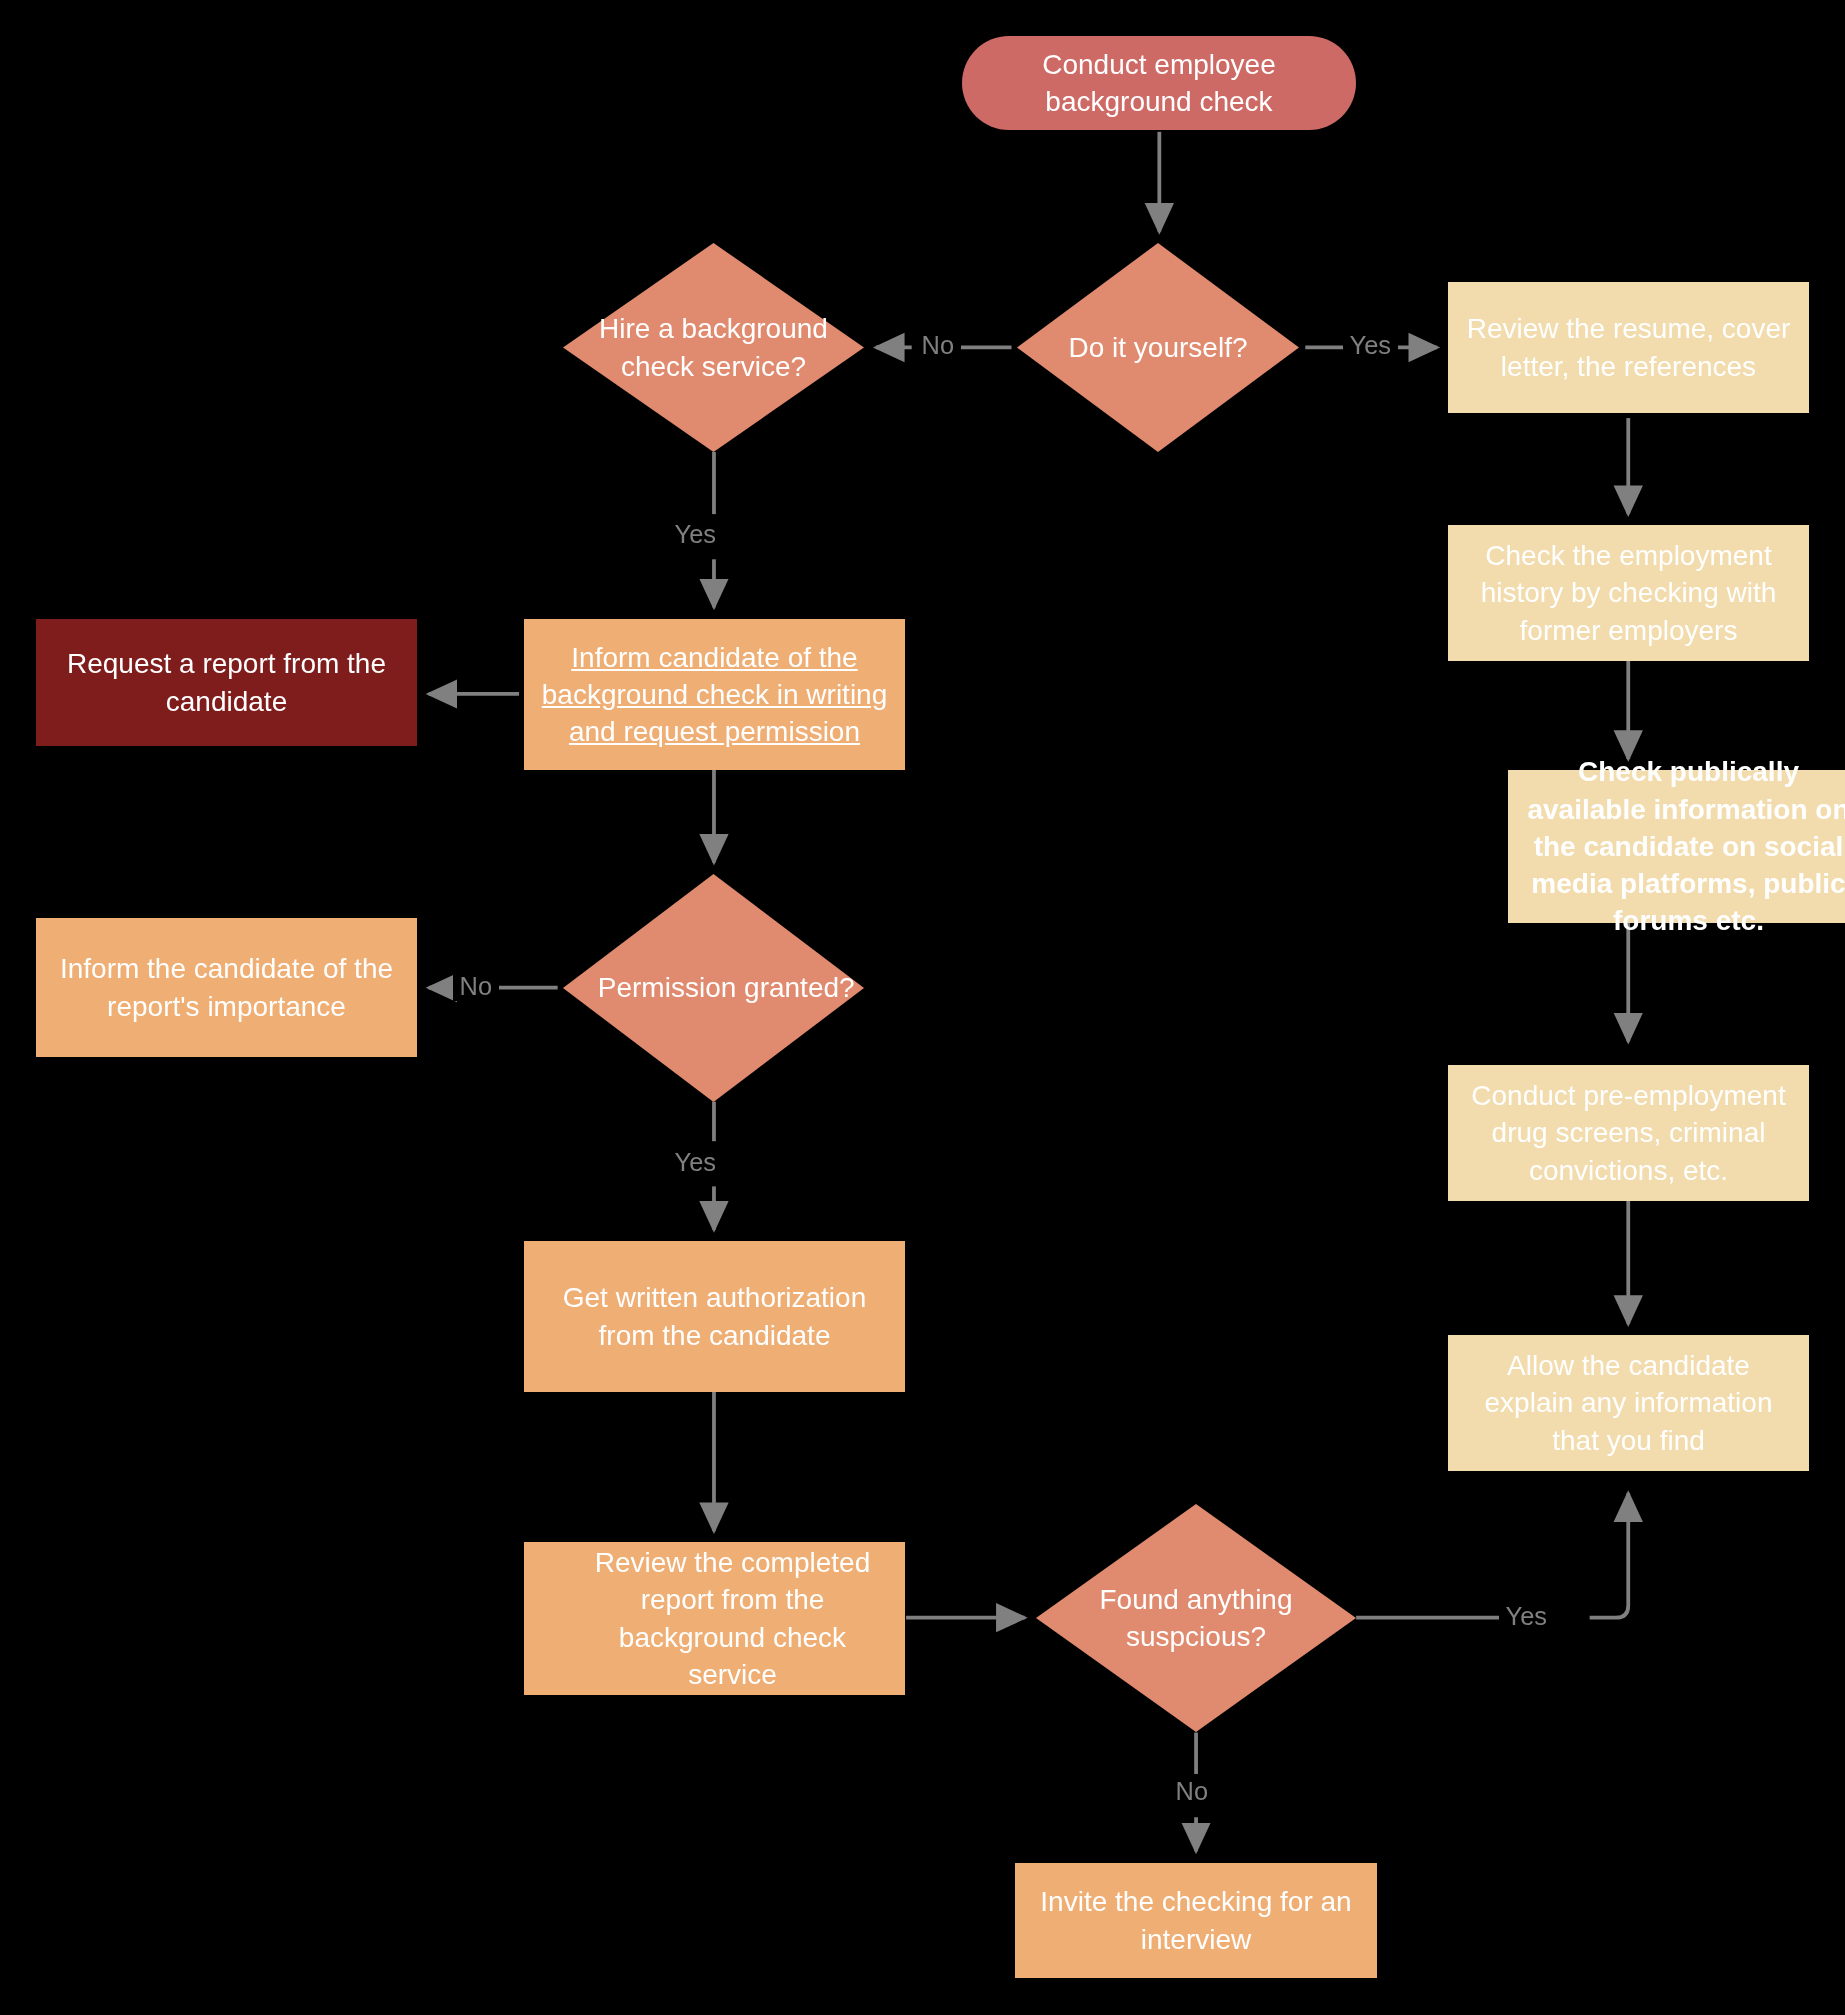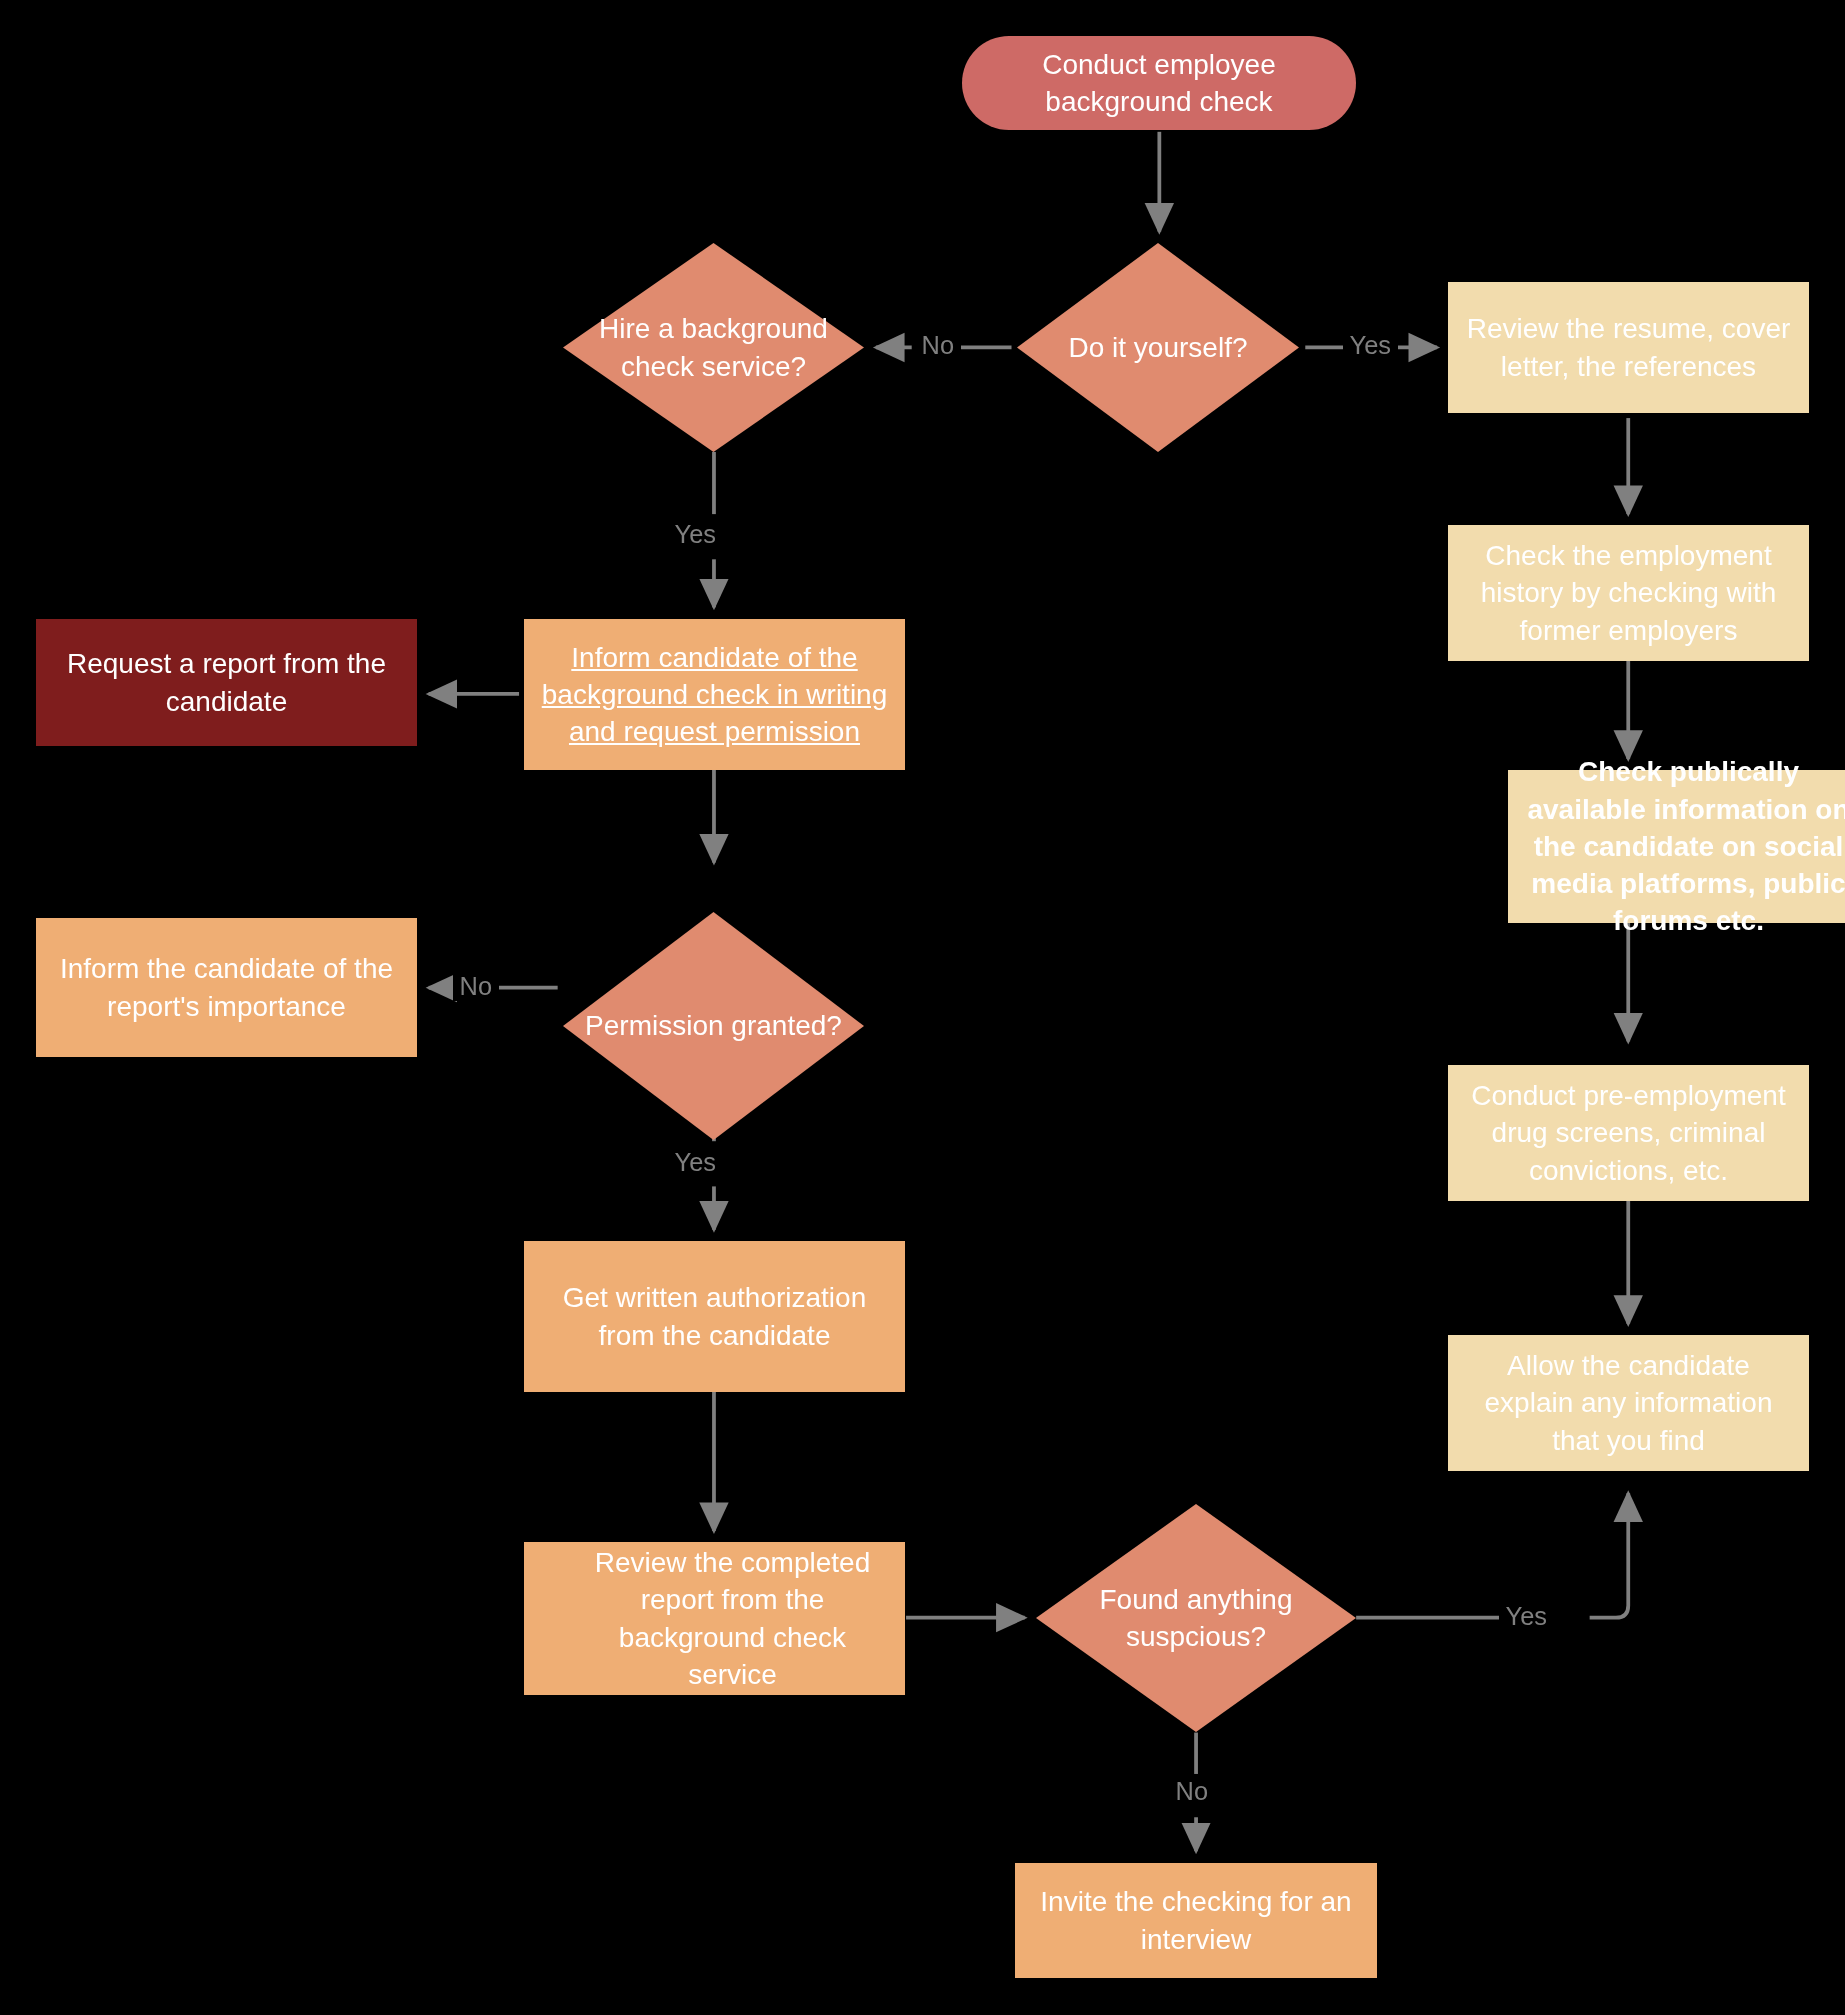--- a/index.html
+++ b/index.html
@@ -180,21 +180,21 @@
   </div>
 
   <div class="node node-process" style="left:524px; top:619px; width:381px; height:151px; background:#EFAE74;text-decoration:underline;">
     <span class="label">Inform candidate of the background check in writing and request permission</span>
   </div>
 
   <div class="node node-process" style="left:36px; top:918px; width:381px; height:139px; background:#EFAE74;">
     <span class="label">Inform the candidate of the report's  importance</span>
   </div>
 
-  <div class="node node-decision" style="left:563px; top:912px; width:301px; height:228px;">
+  <div class="node node-decision" style="left:563px; top:874px; width:301px; height:228px;text-align:right;">
     <span class="diamond-shape">
       <svg viewBox="0 0 100 100" preserveAspectRatio="none">
           <polygon points="50,0 100,50 50,100 0,50" fill="#E08B6F"></polygon>
         </svg>
     </span>
     <span class="label">Permission granted?</span>
   </div>
 
   <div class="node node-process" style="left:524px; top:1241px; width:381px; height:151px; background:#EFAE74;">
     <span class="label">Get written authorization from the candidate</span>

